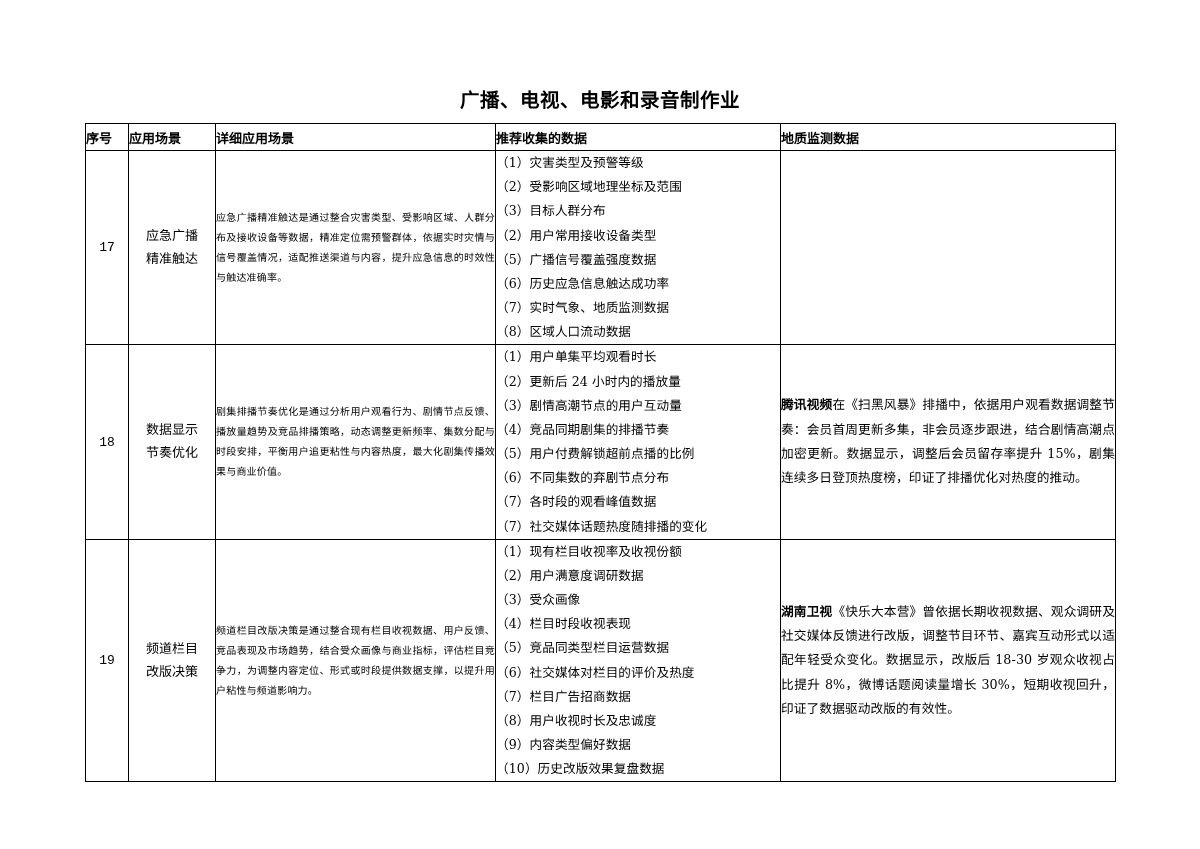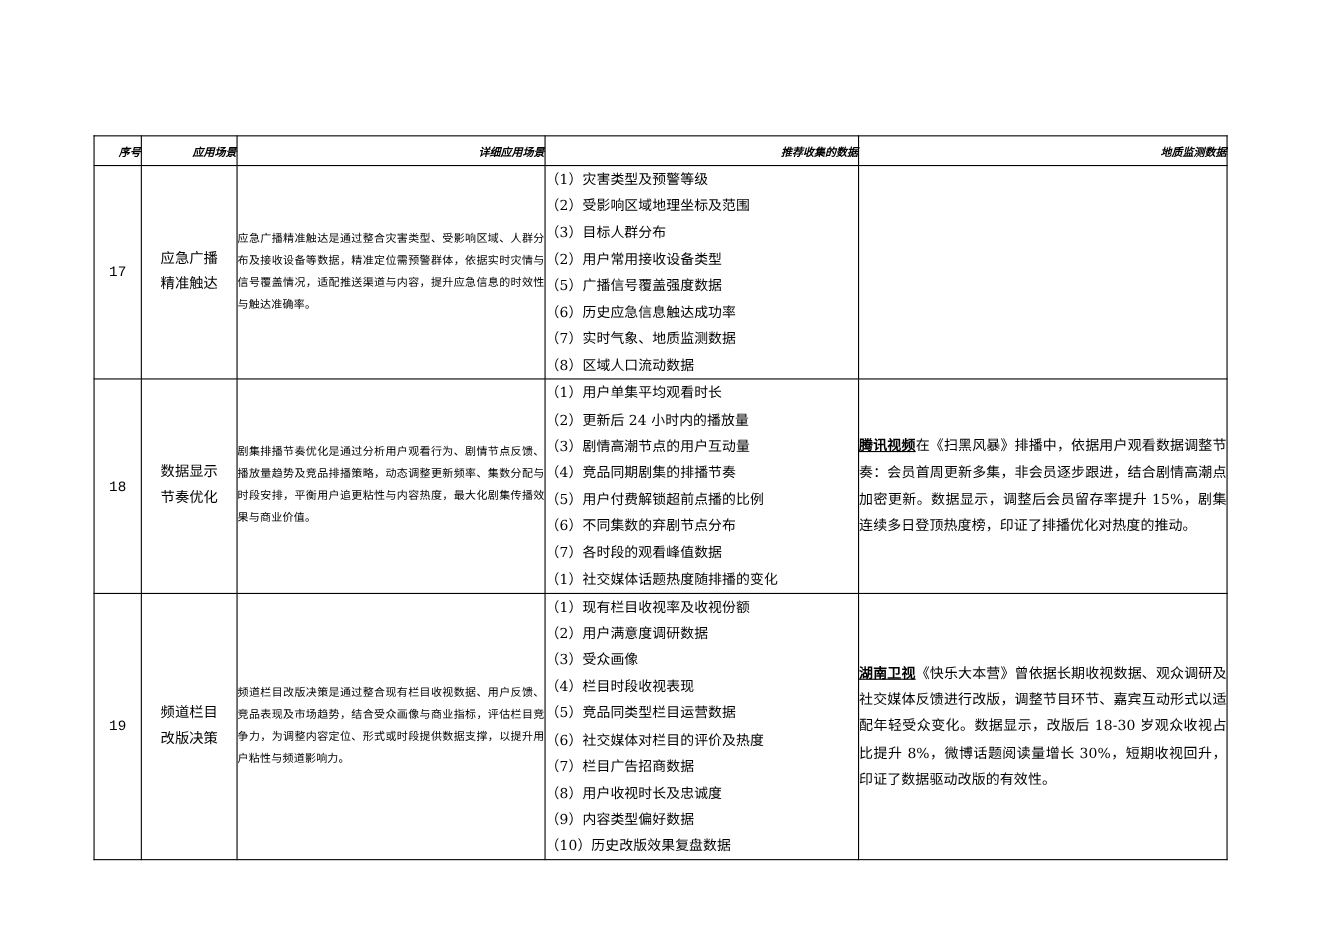--- a/index.html
+++ b/index.html
@@ -41,25 +41,24 @@
     table-layout: fixed;
   }
   table.main-table th,
   table.main-table td {
     border: 1px solid #000000;
     vertical-align: middle;
     padding: 0;
   }
   table.main-table thead th {
     height: 26px;
-    text-align: right;
-    font-size: 10px;
+    text-align: left;
+    font-size: 13px;
     font-weight: bold;
     font-family: "DejaVu Serif", "Liberation Serif", serif;
-    font-style: italic;
   }
   .col-seq   { width: 43px; }
   .col-scene { width: 87px; }
   .col-detail{ width: 280px; }
   .col-data  { width: 285px; }
   .col-case  { width: 335px; }
 
   td.cell-seq {
     text-align: center;
     font-size: 13px;
@@ -108,31 +107,31 @@
   }
   .case-para {
     font-size: 12.7px;
     line-height: 1.92;
     text-align: justify;
     text-justify: inter-ideograph;
     letter-spacing: 0.1px;
   }
   .case-para .brand {
     font-weight: bold;
-    text-decoration: underline;
   }
   td.cell-case.empty {
     padding: 0;
   }
 </style>
 </head>
 <body>
 
 <div class="page">
 
+  <div class="doc-title">广播、电视、电影和录音制作业</div>
 
   <table class="main-table">
     <colgroup>
       <col class="col-seq">
       <col class="col-scene">
       <col class="col-detail">
       <col class="col-data">
       <col class="col-case">
     </colgroup>
     <thead>
@@ -185,21 +184,21 @@
         </td>
         <td class="cell-data">
           <ul class="data-list">
             <li>（1）用户单集平均观看时长</li>
             <li>（2）更新后 24 小时内的播放量</li>
             <li>（3）剧情高潮节点的用户互动量</li>
             <li>（4）竞品同期剧集的排播节奏</li>
             <li>（5）用户付费解锁超前点播的比例</li>
             <li>（6）不同集数的弃剧节点分布</li>
             <li>（7）各时段的观看峰值数据</li>
-            <li>（1）社交媒体话题热度随排播的变化</li>
+            <li>（7）社交媒体话题热度随排播的变化</li>
           </ul>
         </td>
         <td class="cell-case">
           <div class="case-para">
             <span class="brand">腾讯视频</span><span>在《扫黑风暴》排播中，依据用户观看数据调整节奏：会员首周更新多集，非会员逐步跟进，结合剧情高潮点加密更新。数据显示，调整后会员留存率提升 15%，剧集连续多日登顶热度榜，印证了排播优化对热度的推动。</span>
           </div>
         </td>
       </tr>
 
       <tr>

